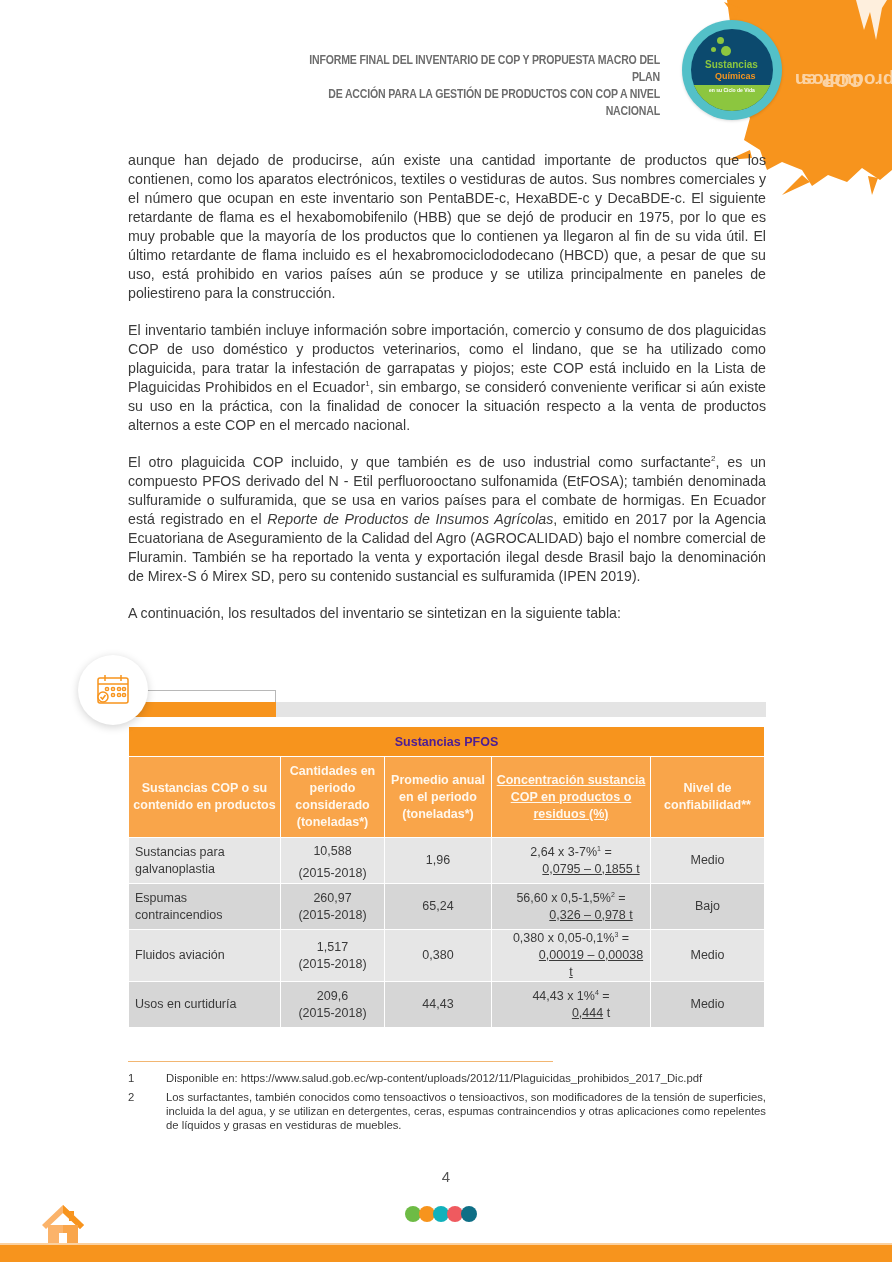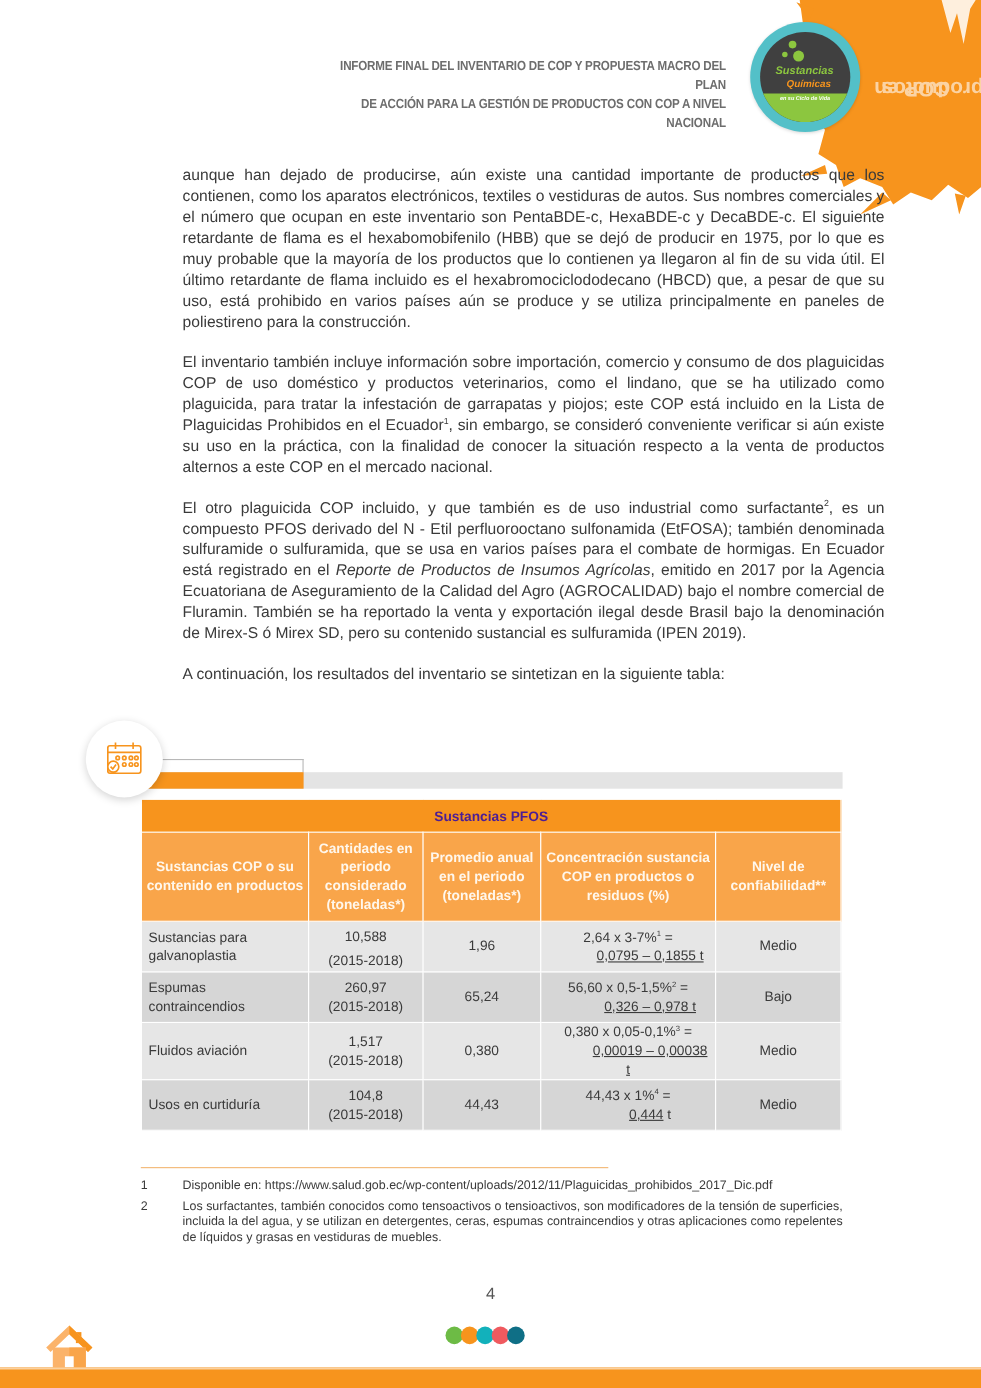--- a/index.html
+++ b/index.html
@@ -28,31 +28,31 @@
     color: #fbd3a4; font-weight: bold; font-size: 19px; line-height: 19px;
     text-align: center;
   }
   .logo {
     position: absolute; left: 682px; top: 20px; width: 100px; height: 100px;
     border-radius: 50%; background: #53c0c8;
     box-shadow: 0 1px 3px rgba(0,0,0,.15);
   }
   .logo .inner {
     position: absolute; left: 9px; top: 9px; width: 82px; height: 82px;
-    border-radius: 50%; background: #404040; overflow: hidden; font-style: italic;
+    border-radius: 50%; background: #0c4a6e; overflow: hidden;
   }
   .logo .green { position: absolute; left: 0; right: 0; bottom: 0; height: 26px; background: #8cc63f; }
   .logo .word1 { position: absolute; left: 14px; top: 30px; font-size: 10px; color: #8cc63f; font-weight: bold; }
   .logo .word2 { position: absolute; left: 24px; top: 42px; font-size: 9px; color: #f7941d; font-weight: bold; }
   .logo .word3 { position: absolute; left: 18px; top: 58px; font-size: 5px; color: #ffffff; font-weight: bold; }
   .logo .bubble { position: absolute; border-radius: 50%; background: #8cc63f; }
 
   .body-text {
     position: absolute; left: 128px; width: 638px;
-    font-size: 14.2px; line-height: 19px; text-align: justify; color: #3a3a3a; margin-left: 38px;
+    font-size: 14.2px; line-height: 19px; text-align: justify; color: #3a3a3a;
   }
   .body-text p { margin: 0 0 18px 0; }
   .body-text sup { font-size: 8px; line-height: 0; }
   .body-text em { font-style: italic; }
 
   .cal-badge {
     position: absolute; left: 78px; top: 655px; width: 70px; height: 70px;
     border-radius: 50%; background: #ffffff;
     box-shadow: 0 2px 8px rgba(0,0,0,.18); z-index: 3;
     display: flex; align-items: center; justify-content: center;
@@ -166,21 +166,21 @@
 
 <table class="data">
   <thead>
     <tr class="title-row">
       <th colspan="5">Sustancias PFOS</th>
     </tr>
     <tr class="head-row">
       <th style="width:143px;">Sustancias COP o su contenido en productos</th>
       <th style="width:95px;">Cantidades en periodo considerado (toneladas*)</th>
       <th style="width:98px;">Promedio anual en el periodo (toneladas*)</th>
-      <th style="width:150px;">Concentración sustancia COP en productos o residuos (%)</th>
+      <th style="width:150px;text-decoration:underline;">Concentración sustancia COP en productos o residuos (%)</th>
       <th>Nivel de confiabilidad**</th>
     </tr>
   </thead>
   <tbody>
     <tr class="odd">
       <td class="first">Sustancias para galvanoplastia</td>
       <td>
           <div style="line-height:24px;">10,588</div>
           <div style="line-height:20px;">(2015-2018)</div>
         </td>
@@ -213,21 +213,21 @@
       <td>0,380</td>
       <td>
           <div><span>0,380 x 0,05-0,1%</span><sup>3</sup><span> =</span></div>
           <div><u>0,00019 – 0,00038 t</u><span></span></div>
         </td>
       <td>Medio</td>
     </tr>
     <tr class="even">
       <td class="first">Usos en curtiduría</td>
       <td>
-          <div>104,8</div>
+          <div>209,6</div>
           <div>(2015-2018)</div>
         </td>
       <td>44,43</td>
       <td><span>44,43 x 1%</span><sup>4</sup><span> = </span><u>0,444</u><span> t</span></td>
       <td>Medio</td>
     </tr>
   </tbody>
 </table>
 
 <div class="fn-rule"></div>

